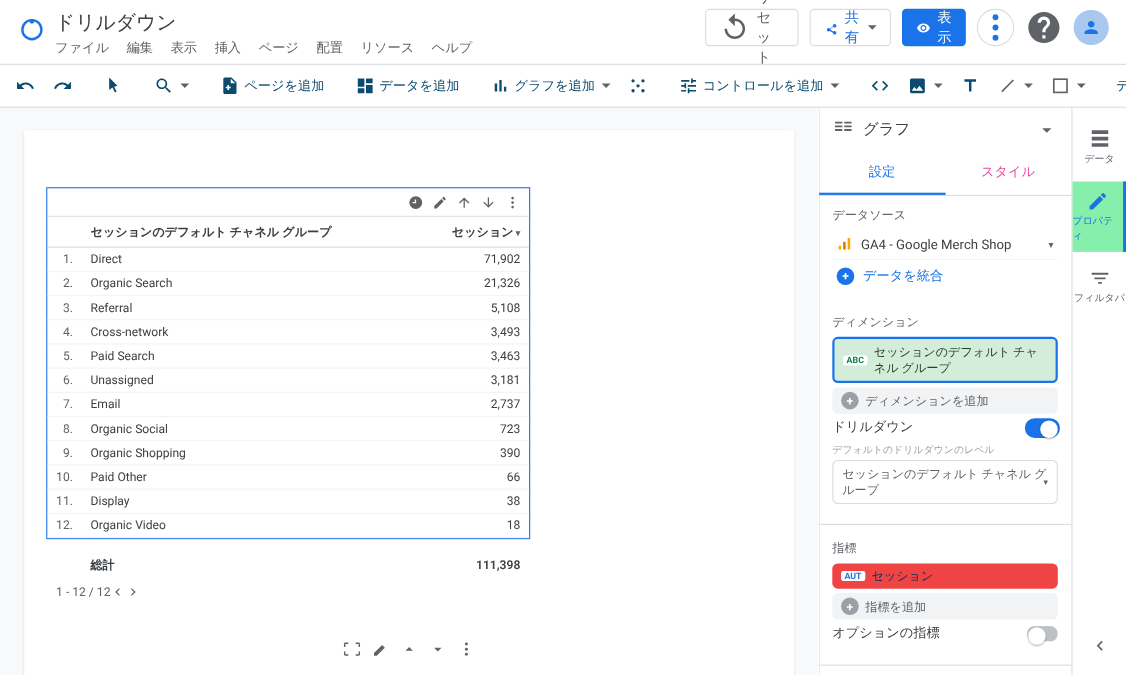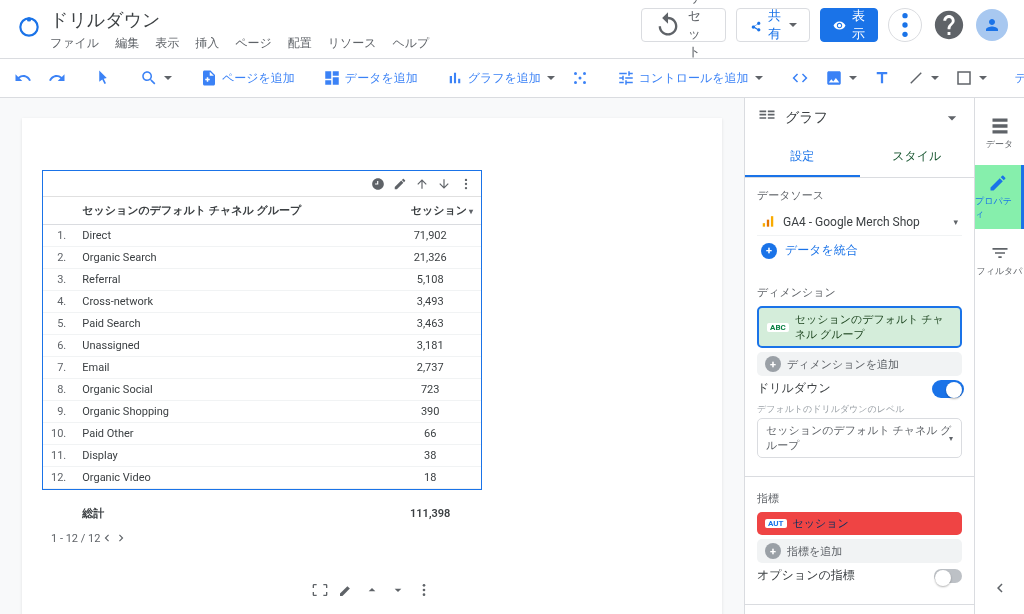--- a/index.html
+++ b/index.html
@@ -11,48 +11,48 @@
 .menu { display:flex; gap:16px; font-size:12px; color:#5f6368; margin-top:3px; }
 .menu span { cursor:pointer; }
 .hdr-right { margin-left:auto; display:flex; align-items:center; gap:10px; }
 .btn { display:flex; align-items:center; gap:6px; height:34px; padding:0 12px; border-radius:4px; border:1px solid #dadce0; font-size:13px; color:#5f6368; cursor:pointer; background:#fff; }
 .btn.blue { background:#1a73e8; color:#fff; border-color:#1a73e8; }
 .btn.share { color:#1a73e8; }
 .icon-btn { width:34px; height:34px; border-radius:50%; display:flex; align-items:center; justify-content:center; color:#5f6368; cursor:pointer; }
 .icon-btn.bordered { border:1px solid #dadce0; }
 .avatar { width:32px; height:32px; border-radius:50%; background:#a8c8f0; display:flex; align-items:center; justify-content:center; }
 .avatar svg { fill:#1a73e8; width:18px; height:18px; }
-.tb { display:flex; align-items:center; height:40px; border-top:1px solid #dadce0; border-bottom:1px solid #dadce0; padding:0 8px; gap:4px; font-size:12px; color:#3b82f6; }
+.tb { display:flex; align-items:center; height:40px; border-top:1px solid #dadce0; border-bottom:1px solid #dadce0; padding:0 8px; gap:4px; font-size:12px; color:#0c4a6e; }
 .tb-item { display:flex; align-items:center; gap:4px; padding:4px 6px; border-radius:4px; cursor:pointer; white-space:nowrap; }
 .tb-sep { width:1px; height:22px; background:#dadce0; margin:0 4px; }
 .tb svg { width:18px; height:18px; fill:currentColor; }
 .dd::after { content:""; border:4px solid transparent; border-top-color:#5f6368; margin-left:2px; margin-top:4px; }
 .main { display:flex; height:516px; }
 .canvas { flex:1; background:#f8f9fa; padding:20px; display:flex; justify-content:center; overflow:auto; position:relative; }
 .page { width:700px; background:#fff; box-shadow:0 1px 3px rgba(0,0,0,0.1); height:500px; padding:52px 20px 0; position:relative; }
 .sel-box { position:absolute; border:1px solid #1a73e8; }
 .sel-tb { display:flex; align-items:center; justify-content:flex-end; gap:8px; height:26px; padding:0 8px; border-bottom:1px solid #e0e0e0; color:#5f6368; }
 .sel-tb svg { width:14px; height:14px; fill:currentColor; cursor:pointer; }
 table { width:100%; border-collapse:collapse; font-size:11px; }
 th { text-align:left; font-weight:600; padding:6px 8px; border-bottom:1px solid #dadce0; font-size:11px; }
 th.num { text-align:right; }
 th.num::after { content:" ▾"; font-size:8px; color:#5f6368; }
 td { padding:4px 8px; border-bottom:1px solid #f1f3f4; }
 td.idx { width:30px; color:#5f6368; text-align:right; }
-td.num { text-align:center; }
+td.num { text-align:right; }
 .total-row td { font-weight:600; padding-top:17px; border-top:1px solid #a21caf; border-bottom:none; }
 .pager { text-align:right; padding:6px 8px; font-size:11px; color:#5f6368; display:flex; align-items:center; }
 .pager svg { width:14px; height:14px; fill:#5f6368; cursor:pointer; }
 .mini-tb { position:absolute; bottom:20px; left:50%; transform:translateX(-50%); display:flex; gap:10px; color:#5f6368; }
 .mini-tb svg { width:16px; height:16px; fill:currentColor; cursor:pointer; }
 .side { width:230px; border-left:1px solid #dadce0; overflow:auto; padding:0; }
 .side-hdr { display:flex; align-items:center; gap:8px; padding:10px 12px; font-size:14px; color:#3c4043; }
 .side-hdr svg { width:20px; height:20px; fill:#5f6368; }
 .tabs { display:flex; border-bottom:1px solid #dadce0; }
-.tab { flex:1; text-align:center; font-size:12px; padding:10px 0; color:#14532d; cursor:pointer; }
+.tab { flex:1; text-align:center; font-size:12px; padding:10px 0; color:#ec4899; cursor:pointer; }
 .tab.active { color:#1a73e8; border-bottom:2px solid #1a73e8; }
 .sect { padding:10px 12px; }
 .sect-lbl { font-size:11px; color:#5f6368; margin-bottom:6px; }
 .ds-row { display:flex; align-items:center; gap:8px; padding:6px 4px; font-size:12px; border-bottom:1px solid #f1f3f4; }
 .ds-row .ga-icon { width:14px; height:14px; }
 .chip { display:flex; align-items:center; gap:6px; padding:4px 8px; border-radius:5px; font-size:11px; margin-bottom:4px; }
 .chip.dim { background:#d4edda; color:#1e4620; border:2px solid #1a73e8; }
 .chip.met { background:#ef4444; color:#083160; }
 .chip.add { color:#5f6368; background:#f1f3f4; }
 .chip.add.dd-default{ border:1px solid #dadce0; background:#fff; position:relative; }

